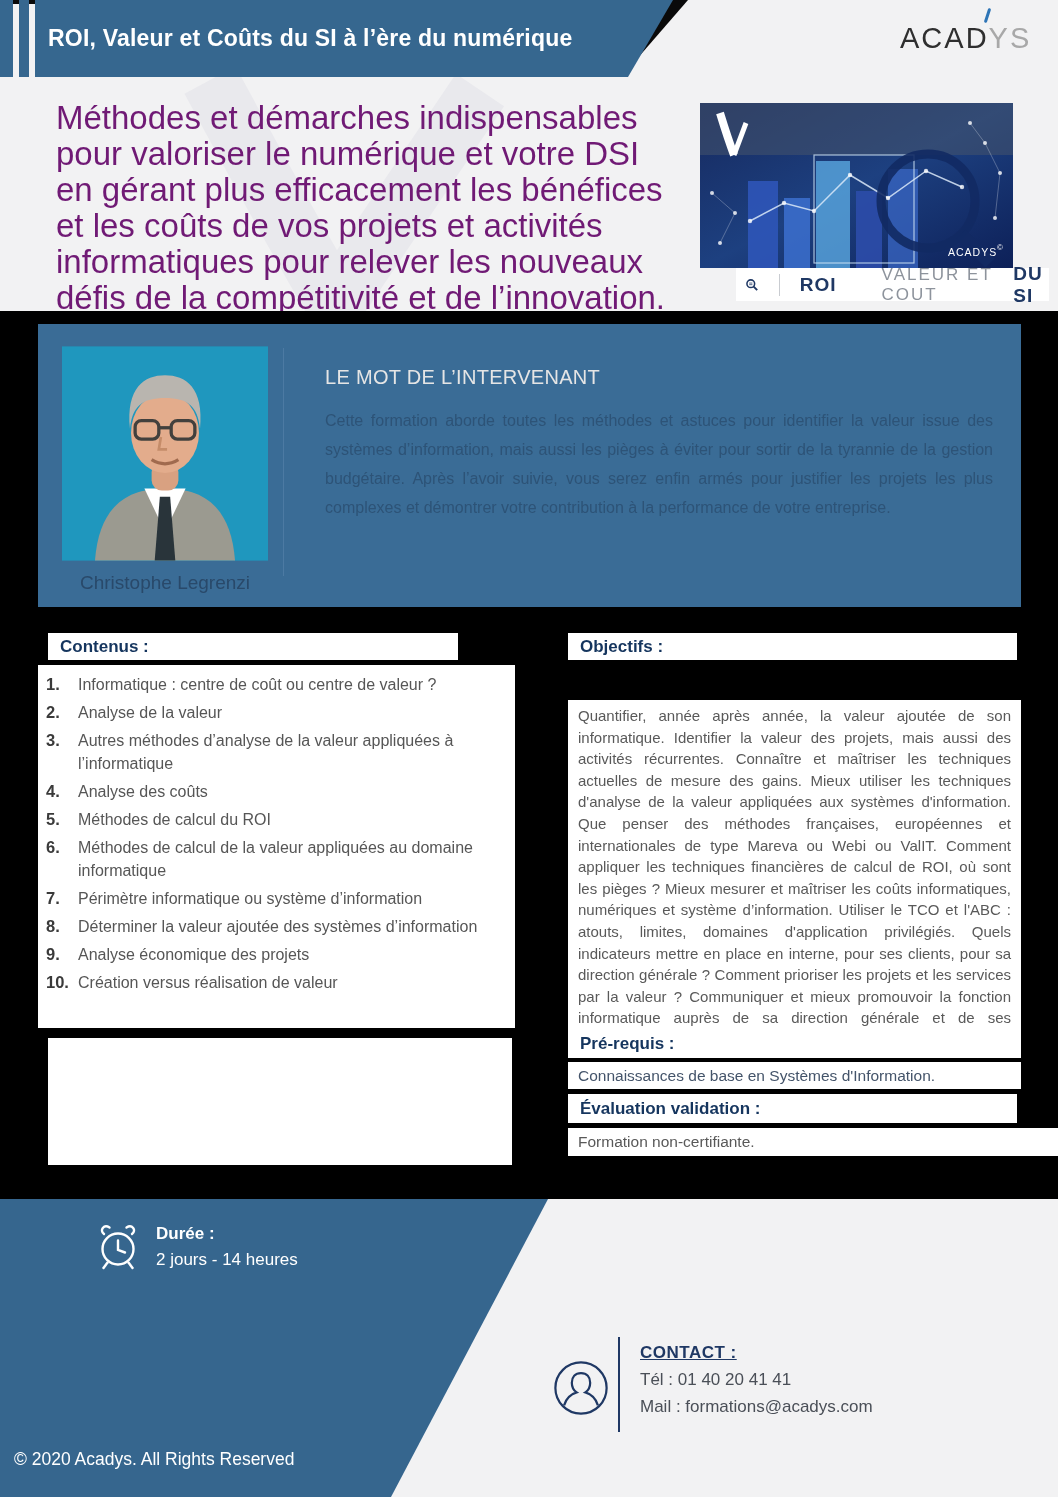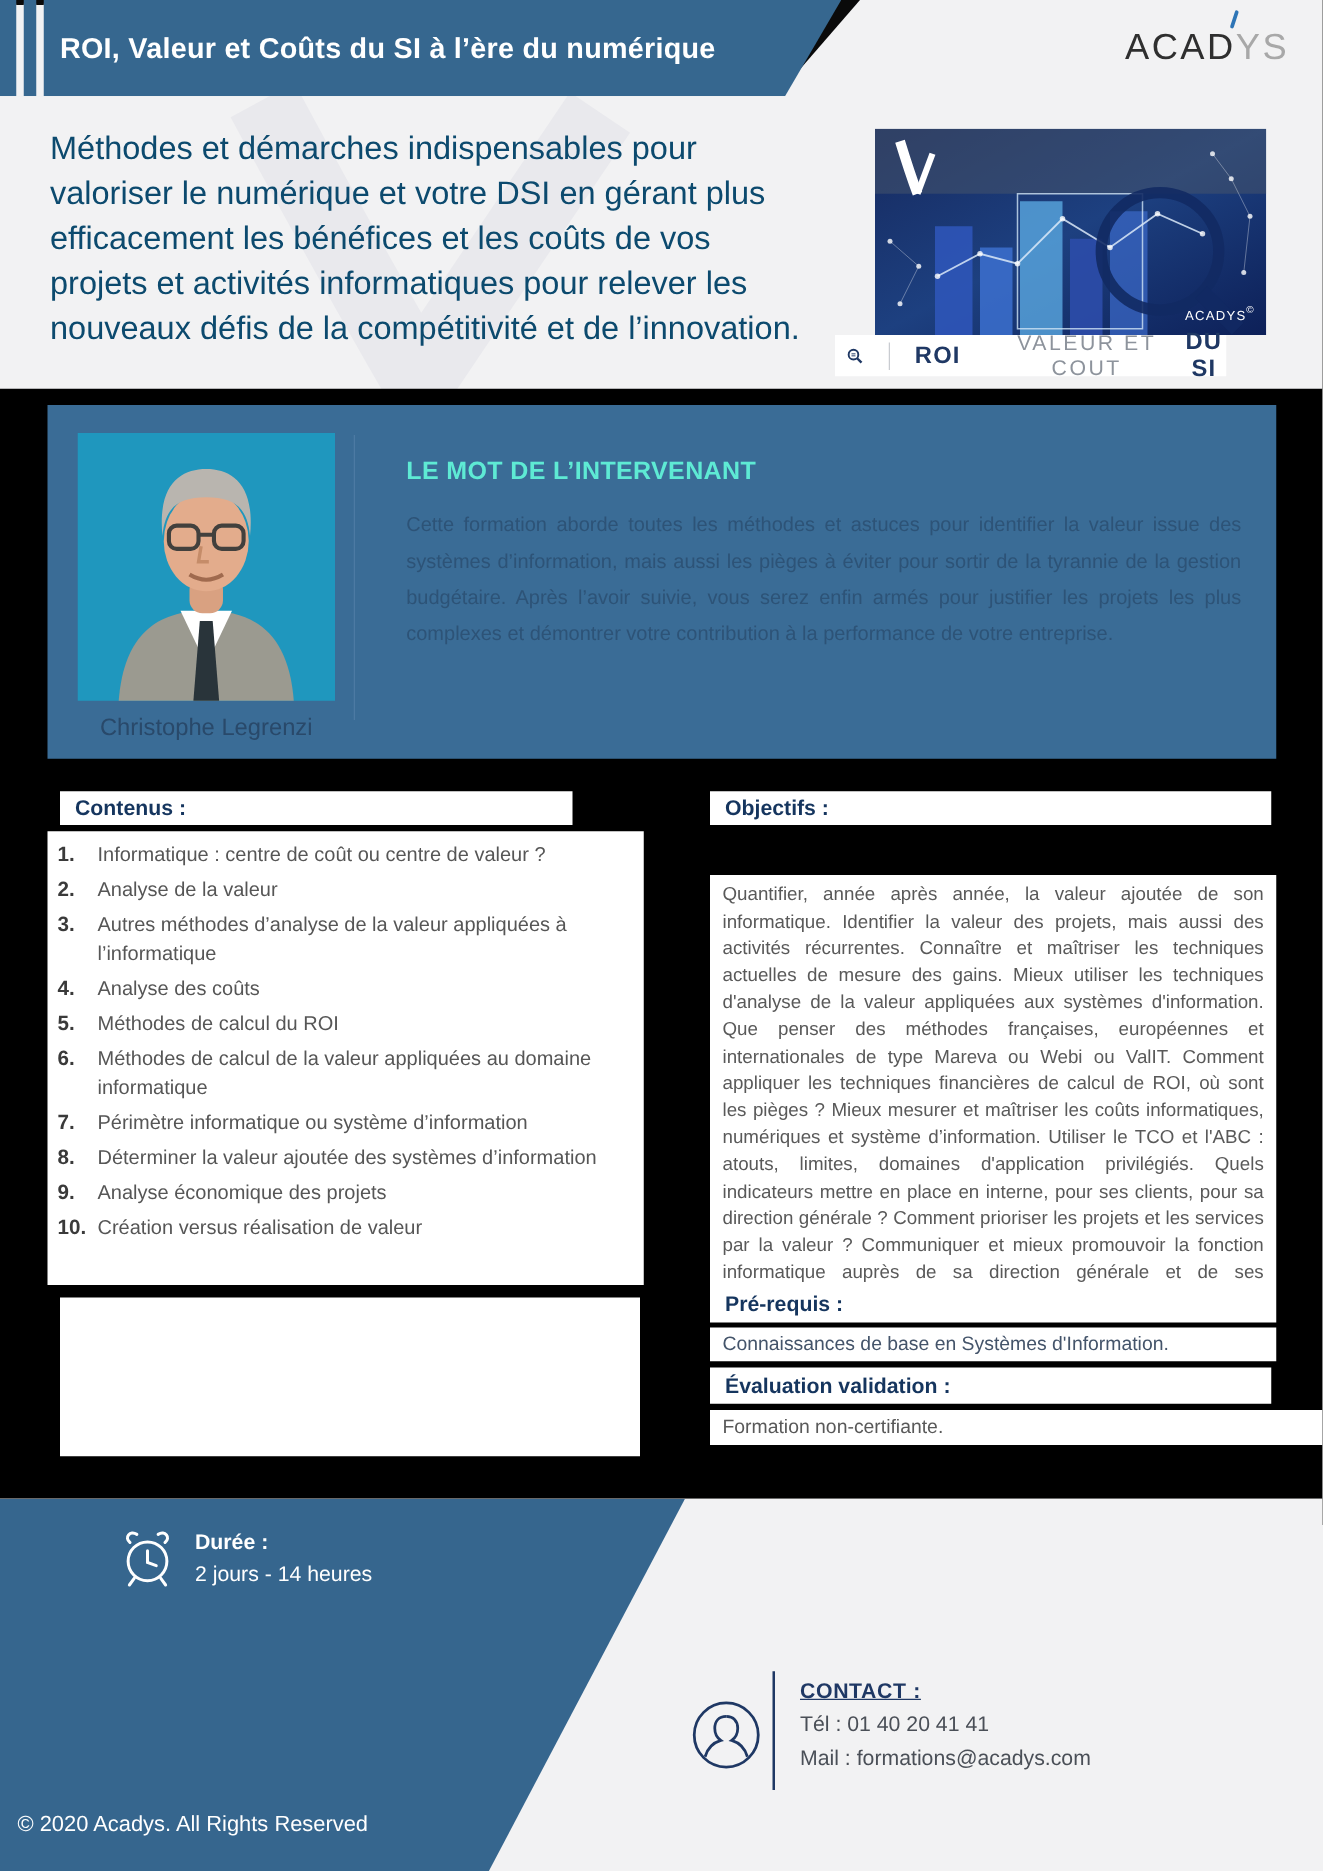--- a/index.html
+++ b/index.html
@@ -18,40 +18,40 @@
   .slit-cap{position:absolute;top:0;width:6px;height:4px;background:#0a0a0a;}
   .s1{left:13px;} .s2{left:29px;}
 
   .brand{position:absolute;left:900px;top:22px;width:150px;font-size:29px;letter-spacing:2px;}
   .brand .dark{color:#2f2f2f;}
   .brand .light{color:#a8a8a8;}
   .brand-tick{position:absolute;left:86px;top:-14px;width:3px;height:15px;background:#2e75b6;
     transform:rotate(18deg);border-radius:2px;}
   .brand-wrap{position:relative;display:inline-block;}
 
-  .intro{position:absolute;left:40px;top:100px;width:612px;
-    color:#0c4a6e;font-size:26px;line-height:36px;}
+  .intro{position:absolute;left:56px;top:100px;width:612px;
+    color:#701a75;font-size:33px;line-height:36px;}
 
   .hero{position:absolute;left:700px;top:103px;width:313px;height:165px;}
   .hero svg{display:block;}
-  .hero-strip{position:absolute;left:668px;top:268px;width:313px;height:33px;background:#fff;
-    display:flex;align-items:center;gap:20px;padding-left:9px;box-sizing:border-box;text-align:center;}
+  .hero-strip{position:absolute;left:736px;top:268px;width:313px;height:33px;background:#fff;
+    display:flex;align-items:center;gap:20px;padding-left:9px;box-sizing:border-box;}
   .strip-divider{width:1px;height:22px;background:#c9ccd1;}
   .strip-roi,.strip-dusi{color:#1f3864;font-weight:bold;font-size:19px;letter-spacing:1px;}
   .strip-mid{color:#8d939c;font-size:17px;letter-spacing:2px;margin-left:25px;}
 
   
   .band{position:absolute;left:0;top:311px;width:1058px;height:888px;background:#000;}
   .panel{position:absolute;left:38px;top:13px;width:983px;height:283px;background:#3a6c96;}
   .photo{position:absolute;left:24px;top:22px;width:206px;height:215px;}
   .photo svg{display:block;}
   .speaker-name{position:absolute;left:24px;top:248px;width:206px;text-align:center;
     color:#29496a;font-size:19px;}
   .panel-divider{position:absolute;left:245px;top:24px;width:1px;height:228px;background:#4c7aa3;}
-  .mot-heading{position:absolute;left:287px;top:42px;color:#5eead4;font-size:20px;font-weight:bold;
+  .mot-heading{position:absolute;left:287px;top:42px;color:#e5e5e5;font-size:20px;font-weight:normal;
     letter-spacing:.3px;}
   .mot-text{position:absolute;left:287px;top:82px;width:668px;color:#2d5377;font-size:16px;
     line-height:29px;text-align:justify;}
 
   .box{position:absolute;background:#fff;box-sizing:border-box;}
   .hd{display:flex;align-items:center;padding-left:12px;font-weight:bold;font-size:17px;color:#15355e;}
 
   .hd-contenus{left:48px;top:322px;width:410px;height:27px;}
   .bx-contenus{left:38px;top:354px;width:477px;height:363px;padding:8px 10px 6px 8px;}
   .toc-item{display:flex;margin-bottom:5px;}

